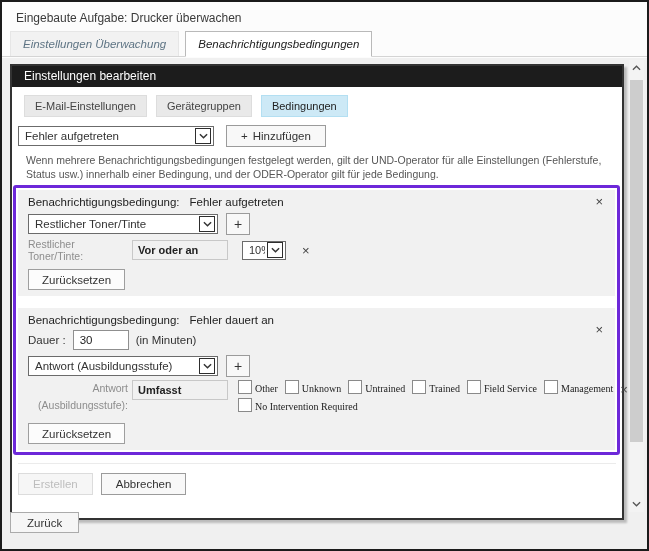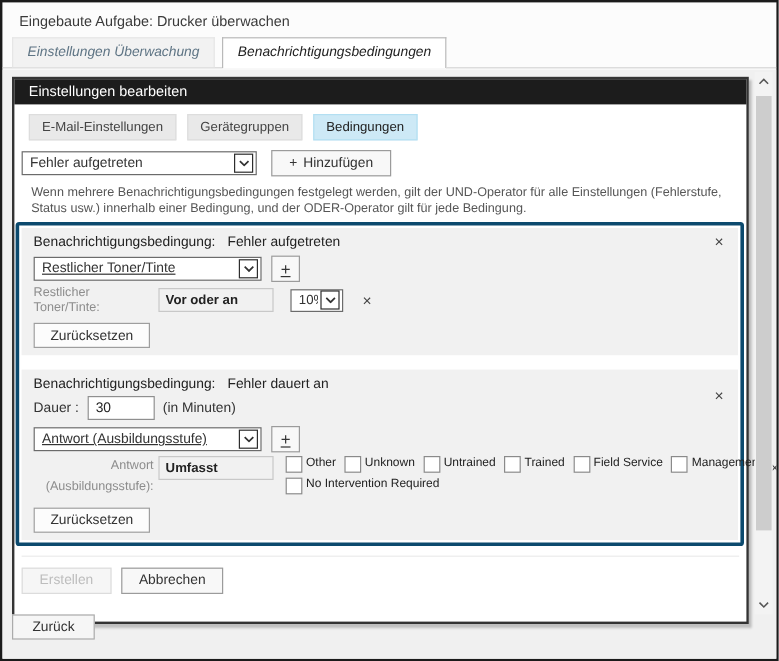--- a/index.html
+++ b/index.html
@@ -23,42 +23,42 @@
   .subtab.active{background:#cde9f6;border-color:#b3dff2;color:#222;}
   .select{display:inline-flex;align-items:center;background:#fff;border:1px solid #6b6b6b;height:20px;font-size:11.5px;box-sizing:border-box;}
   .select .sel-val{flex:1;padding:0 6px;white-space:nowrap;overflow:hidden;}
   .sel-btn{width:14px;height:14px;margin:2px;border:1px solid #2d2d2d;display:flex;align-items:center;justify-content:center;flex:none;}
   .addcond-row{display:flex;gap:12px;margin:8px 0 0 6px;align-items:center;}
   .sel-main{width:196px;}
   .btn{font-size:11.5px;background:#f8f8f8;border:1px solid #9b9b9b;color:#333;height:22px;
        display:inline-flex;align-items:center;justify-content:center;padding:0 14px;box-sizing:border-box;}
   .add-btn{gap:5px;}
   .info-text{margin:6px 14px 0 14px;font-size:10.5px;color:#565656;line-height:1.35;max-width:590px;}
-  .red-region{margin:4px 2px 0 1px;border:3px solid #0c4a6e;border-radius:3px;padding:2px;}
+  .red-region{margin:4px 2px 0 1px;border:3px solid #6d28d9;border-radius:3px;padding:2px;}
   .cond-block{background:#f1f1f1;position:relative;padding:3px 12px 6px 10px;}
   .cond-block + .cond-block{margin-top:12px;}
   .block-header{font-size:11.5px;color:#222;display:flex;gap:10px;padding-top:3px;height:14px;}
   .block-close{position:absolute;right:12px;top:6px;font-size:13px;color:#444;line-height:12px;cursor:pointer;}
-  .row-select{display:flex;gap:8px;margin:3px 0 0 0;align-items:center;text-decoration:underline;}
+  .row-select{display:flex;gap:8px;margin:3px 0 0 0;align-items:center;}
   .sel-block{width:190px;}
   .plus-btn{width:24px;padding:0;font-size:14px;height:22px;}
   .cond-row{display:flex;align-items:center;margin:3px 0 0 0;font-size:10.5px;}
   .cond-label{width:100px;color:#8d8d8d;flex:none;}
   .dis-input{width:84px;height:16px;padding:1px 5px;border:1px solid #c8c8c8;background:transparent;
              font:bold 11px "Liberation Sans",sans-serif;color:#222;margin-left:4px;flex:none;}
   .pct-select{margin-left:14px;width:44px;height:19px;font-size:11px;}
   .row-close{margin-left:16px;font-size:13px;color:#444;cursor:pointer;}
   .reset-btn{margin:7px 0 0 0;height:21px;padding:0 13px;background:#fcfcfc;border:1px solid #9e9e9e;}
   .duration-row{display:flex;align-items:center;gap:7px;margin:2px 0 0 0;font-size:11.5px;}
   .dur-input{width:42px;height:18px;border:1px solid #8f8f8f;}
   .answer-row{display:flex;margin:3px 0 0 0;font-size:10.5px;align-items:flex-start;}
   .answer-label{width:100px;text-align:right;color:#8d8d8d;line-height:17px;flex:none;}
   .cb-col{margin-left:10px;}
   .cb-row{display:flex;align-items:center;margin-bottom:4px;white-space:nowrap;}
-  .cb-item{display:flex;align-items:flex-start;margin-right:7px;}
+  .cb-item{display:flex;align-items:flex-end;margin-right:7px;font-family:Liberation Serif, serif;}
   .cb{width:12px;height:12px;border:1px solid #8a8a8a;background:#fff;margin-right:3px;flex:none;cursor:pointer;}
   .cb-label{font-size:10px;color:#222;}
   .answer-close{margin-left:auto;font-size:13px;color:#444;padding-top:2px;cursor:pointer;}
   .panel-footer{margin:8px 6px 0;border-top:1px solid #ebebeb;padding:9px 0 0 0;display:flex;gap:8px;}
   .create-btn{background:#f6f6f6;border:1px solid #dcdcdc;color:#bdbdbd;}
   .back-btn{position:absolute;left:8px;bottom:16px;height:21px;padding:0 16px;background:#f6f6f6;border:1px solid #ababab;}
   .scrollbar{position:absolute;right:3px;top:2px;width:15px;height:452px;background:#f3f3f3;}
   .scroll-arrow{position:absolute;left:0;width:15px;height:16px;display:flex;align-items:center;justify-content:center;cursor:pointer;}
   .scroll-up{top:0;} .scroll-down{bottom:0;}
   .scroll-thumb{position:absolute;left:1px;top:20px;width:13px;height:362px;background:#cdcdcd;cursor:grab;}

